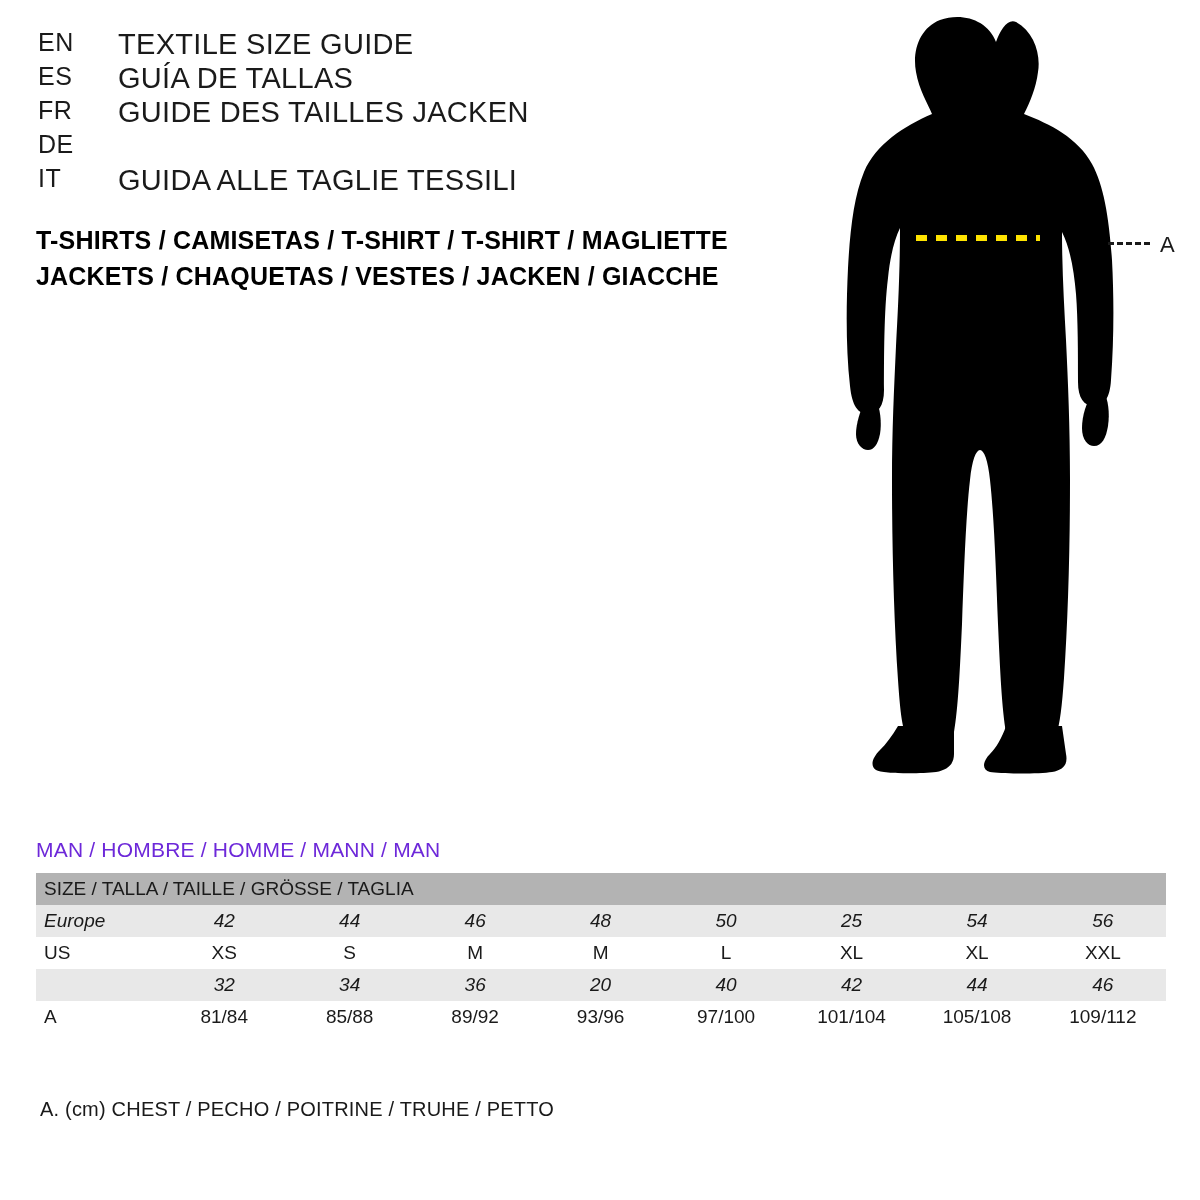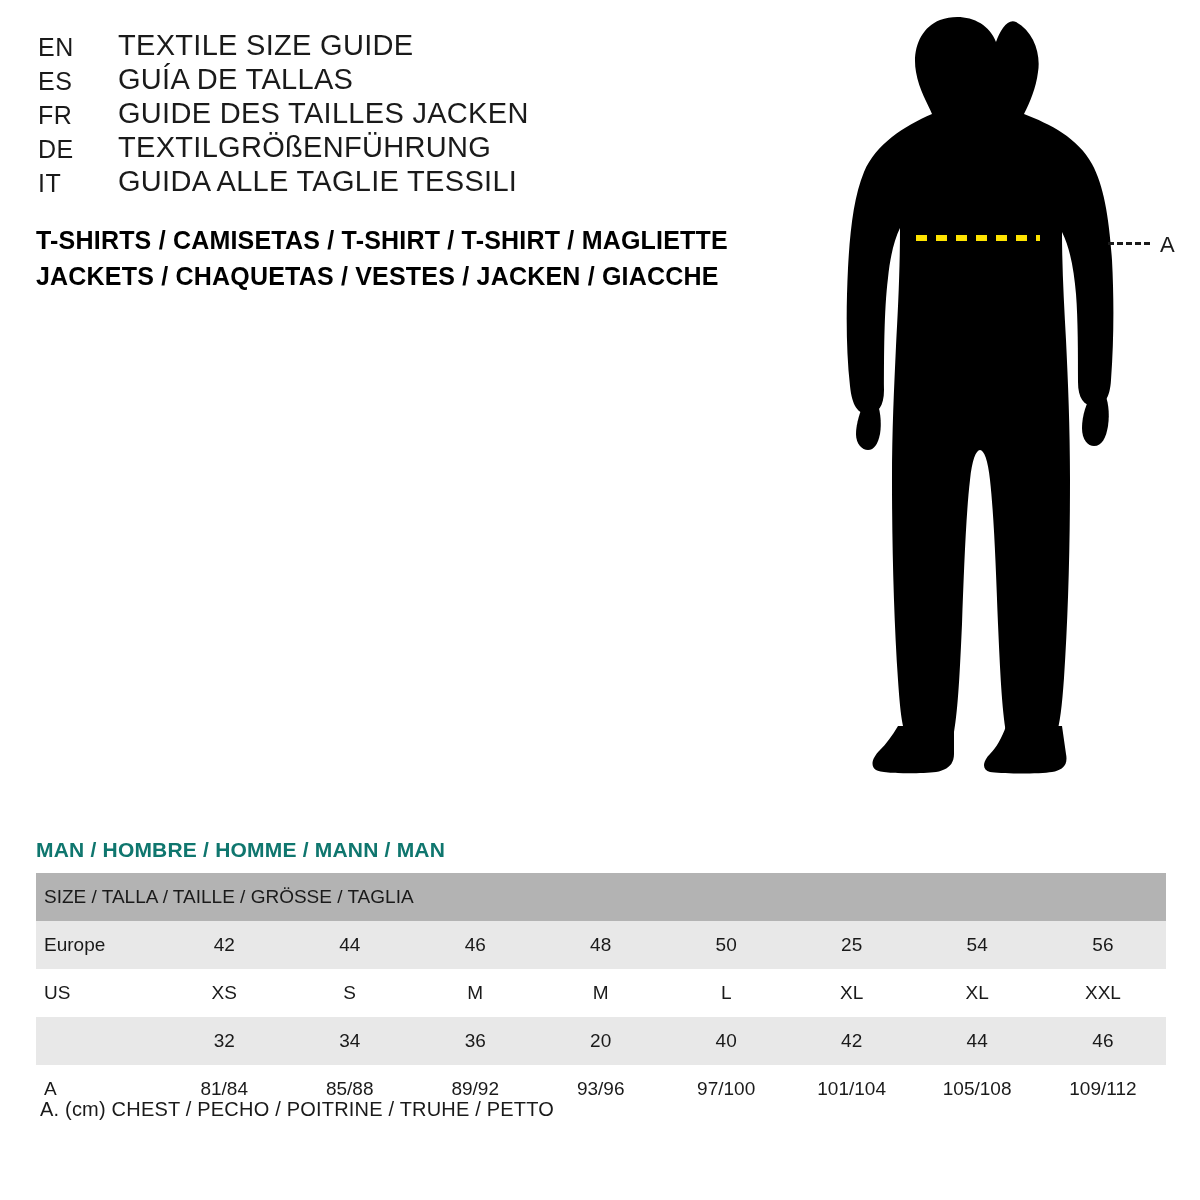--- a/index.html
+++ b/index.html
@@ -23,21 +23,21 @@
 
   
   .lang-block {
     position: absolute;
     left: 38px;
     top: 28px;
     width: 700px;
   }
   .lang-row {
     display: flex;
-    align-items: flex-end;
+    align-items: flex-start;
     height: 34px;
   }
   .lang-code {
     width: 80px;
     font-size: 25px;
     letter-spacing: 0.5px;
     color: #1a1a1a;
   }
   .lang-text {
     font-size: 29px;
@@ -90,52 +90,53 @@
 
   
   .table-section {
     position: absolute;
     left: 36px;
     top: 838px;
     width: 1130px;
   }
   .table-title {
     font-size: 21px;
-    font-weight: bold;
+    font-weight: normal;
     letter-spacing: 0.2px;
     margin-bottom: 11px;
-    color: #0f766e;
+    color: #6d28d9;
   }
   table.size-table {
     border-collapse: collapse;
     width: 1130px;
     table-layout: fixed;
   }
   table.size-table td {
     font-size: 19px;
     color: #1a1a1a;
     height: 32px;
-    padding: 8px;
+    padding: 0;
     vertical-align: middle;
   }
   .col-label {
     width: 170px;
     text-align: left;
     padding-left: 8px !important;
   }
   .val {
     text-align: center;
   }
   .row-head td {
     background: #b3b3b3;
     font-size: 19px;
     height: 31px;
   }
   .row-shade td {
     background: #e8e8e8;
+    font-style: italic;
   }
   .row-plain td {
     background: #ffffff;
   }
   .footnote {
     position: absolute;
     left: 40px;
     top: 1098px;
     font-size: 20px;
     letter-spacing: 0.2px;
@@ -156,21 +157,20 @@
     <div class="lang-row">
       <span class="lang-code">ES</span>
       <span class="lang-text">GUÍA DE TALLAS</span>
     </div>
     <div class="lang-row">
       <span class="lang-code">FR</span>
       <span class="lang-text">GUIDE DES TAILLES JACKEN</span>
     </div>
     <div class="lang-row">
       <span class="lang-code">DE</span>
-      <span class="lang-text">TEXTILGRÖßENFÜHRUNG</span>
     </div>
     <div class="lang-row">
       <span class="lang-code">IT</span>
       <span class="lang-text">GUIDA ALLE TAGLIE TESSILI</span>
     </div>
   </div>
 
   <div class="category-block">
     <div class="category-line">T-SHIRTS / CAMISETAS / T-SHIRT / T-SHIRT / MAGLIETTE</div>
     <div class="category-line">JACKETS / CHAQUETAS / VESTES / JACKEN / GIACCHE</div>

